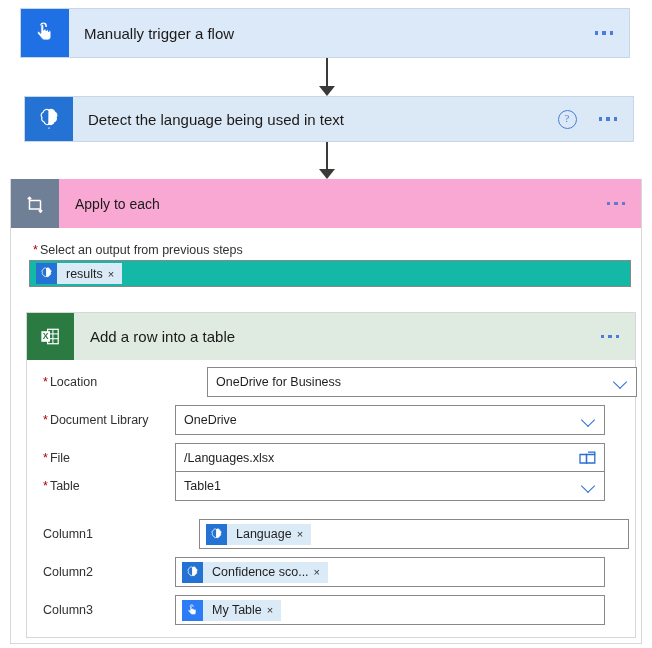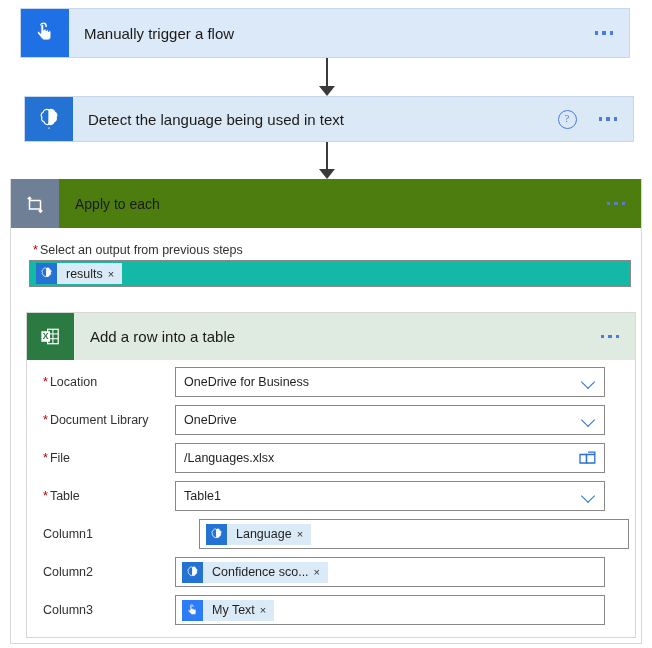--- a/index.html
+++ b/index.html
@@ -125,21 +125,21 @@
     left: 10px; top: 179px;
     width: 632px; height: 465px;
     box-sizing: border-box;
     background: #ffffff;
     border: 1px solid #d7d7d7;
     border-top: none;
   }
   #scope-header {
     position: relative;
     height: 49px;
-    background: #4d7c0f;
+    background: #f9a8d4;
     display: flex;
     align-items: stretch;
   }
   #scope-header .card-icon { background: #6f7f96; width: 48px; flex: 0 0 48px; }
   #scope-header .card-body { padding-left: 16px; }
   #scope-header .card-title { font-size: 14px; }
 
   .scope-field-label {
     position: absolute;
     left: 22px; top: 245px;
@@ -378,21 +378,21 @@
       <div class="card-body">
         <div class="card-title">Add a row into a table</div>
         <div class="ellipsis">
           <i></i>
           <i></i>
           <i></i>
         </div>
       </div>
     </div>
 
-    <div class="form-row" style="top:54px;">
+    <div class="form-row" style="top:54px;gap:32px;">
       <div class="form-label">
         <span class="req-star">*</span><span>Location</span>
       </div>
       <div class="form-control">
         <span class="val">OneDrive for Business</span>
         <span class="chev"></span>
       </div>
     </div>
 
     <div class="form-row" style="top:92px;">
@@ -414,21 +414,21 @@
         <span class="folder-btn">
           <svg width="17" height="14" viewBox="0 0 17 14">
             <path d="M1 3.5h6.5V12H1z" fill="none" stroke="#2b6fd4" stroke-width="1.3"></path>
             <path d="M7.5 3.5h8.3V12H7.5z" fill="none" stroke="#2b6fd4" stroke-width="1.3"></path>
             <path d="M9 1.2h6.8v2.3" fill="none" stroke="#2b6fd4" stroke-width="1.3"></path>
           </svg>
         </span>
       </div>
     </div>
 
-    <div class="form-row" style="top:168px;">
+    <div class="form-row" style="top:158px;">
       <div class="form-label">
         <span class="req-star">*</span><span>Table</span>
       </div>
       <div class="form-control">
         <span class="val">Table1</span>
         <span class="chev"></span>
       </div>
     </div>
 
     <div class="form-row" style="top:206px;gap:24px;">
@@ -469,20 +469,20 @@
       <div class="form-label">Column3</div>
       <div class="form-control token-ctl">
         <span class="token">
           <span class="tok-icon hand">
             <svg width="15" height="15" viewBox="0 0 26 26">
               <path d="M11.5 3.2a2.6 2.6 0 0 1 2.6 2.6v1.1" fill="none" stroke="#ffffff" stroke-width="1.5"></path>
               <path d="M8.9 5.8a2.6 2.6 0 0 1 2.6-2.6" fill="none" stroke="#ffffff" stroke-width="1.5"></path>
               <path d="M8.9 5.8v7.6l-1.6-1.5c-.7-.7-1.8-.2-1.8.8 0 .4.1.7.4 1l4.1 5c.6.8 1.5 1.2 2.5 1.2h3.2c1.8 0 3.2-1.4 3.2-3.2v-4.8c0-.7-.5-1.2-1.2-1.2s-1.2.5-1.2 1.2v-.9c0-.7-.5-1.2-1.2-1.2s-1.2.5-1.2 1.2v-.7c0-.7-.5-1.2-1.2-1.2s-1.2.5-1.2 1.2V5.8c0-.7-.6-1.3-1.3-1.3S8.9 5.1 8.9 5.8z" fill="#ffffff" stroke="#2b7cf6" stroke-width="0.8" stroke-linejoin="round"></path>
             </svg>
           </span>
-          <span class="tok-label">My Text</span>
+          <span class="tok-label">My Table</span>
           <span class="tok-x">×</span>
         </span>
       </div>
     </div>
 
   </div>
 </div>
 
 </body></html>

